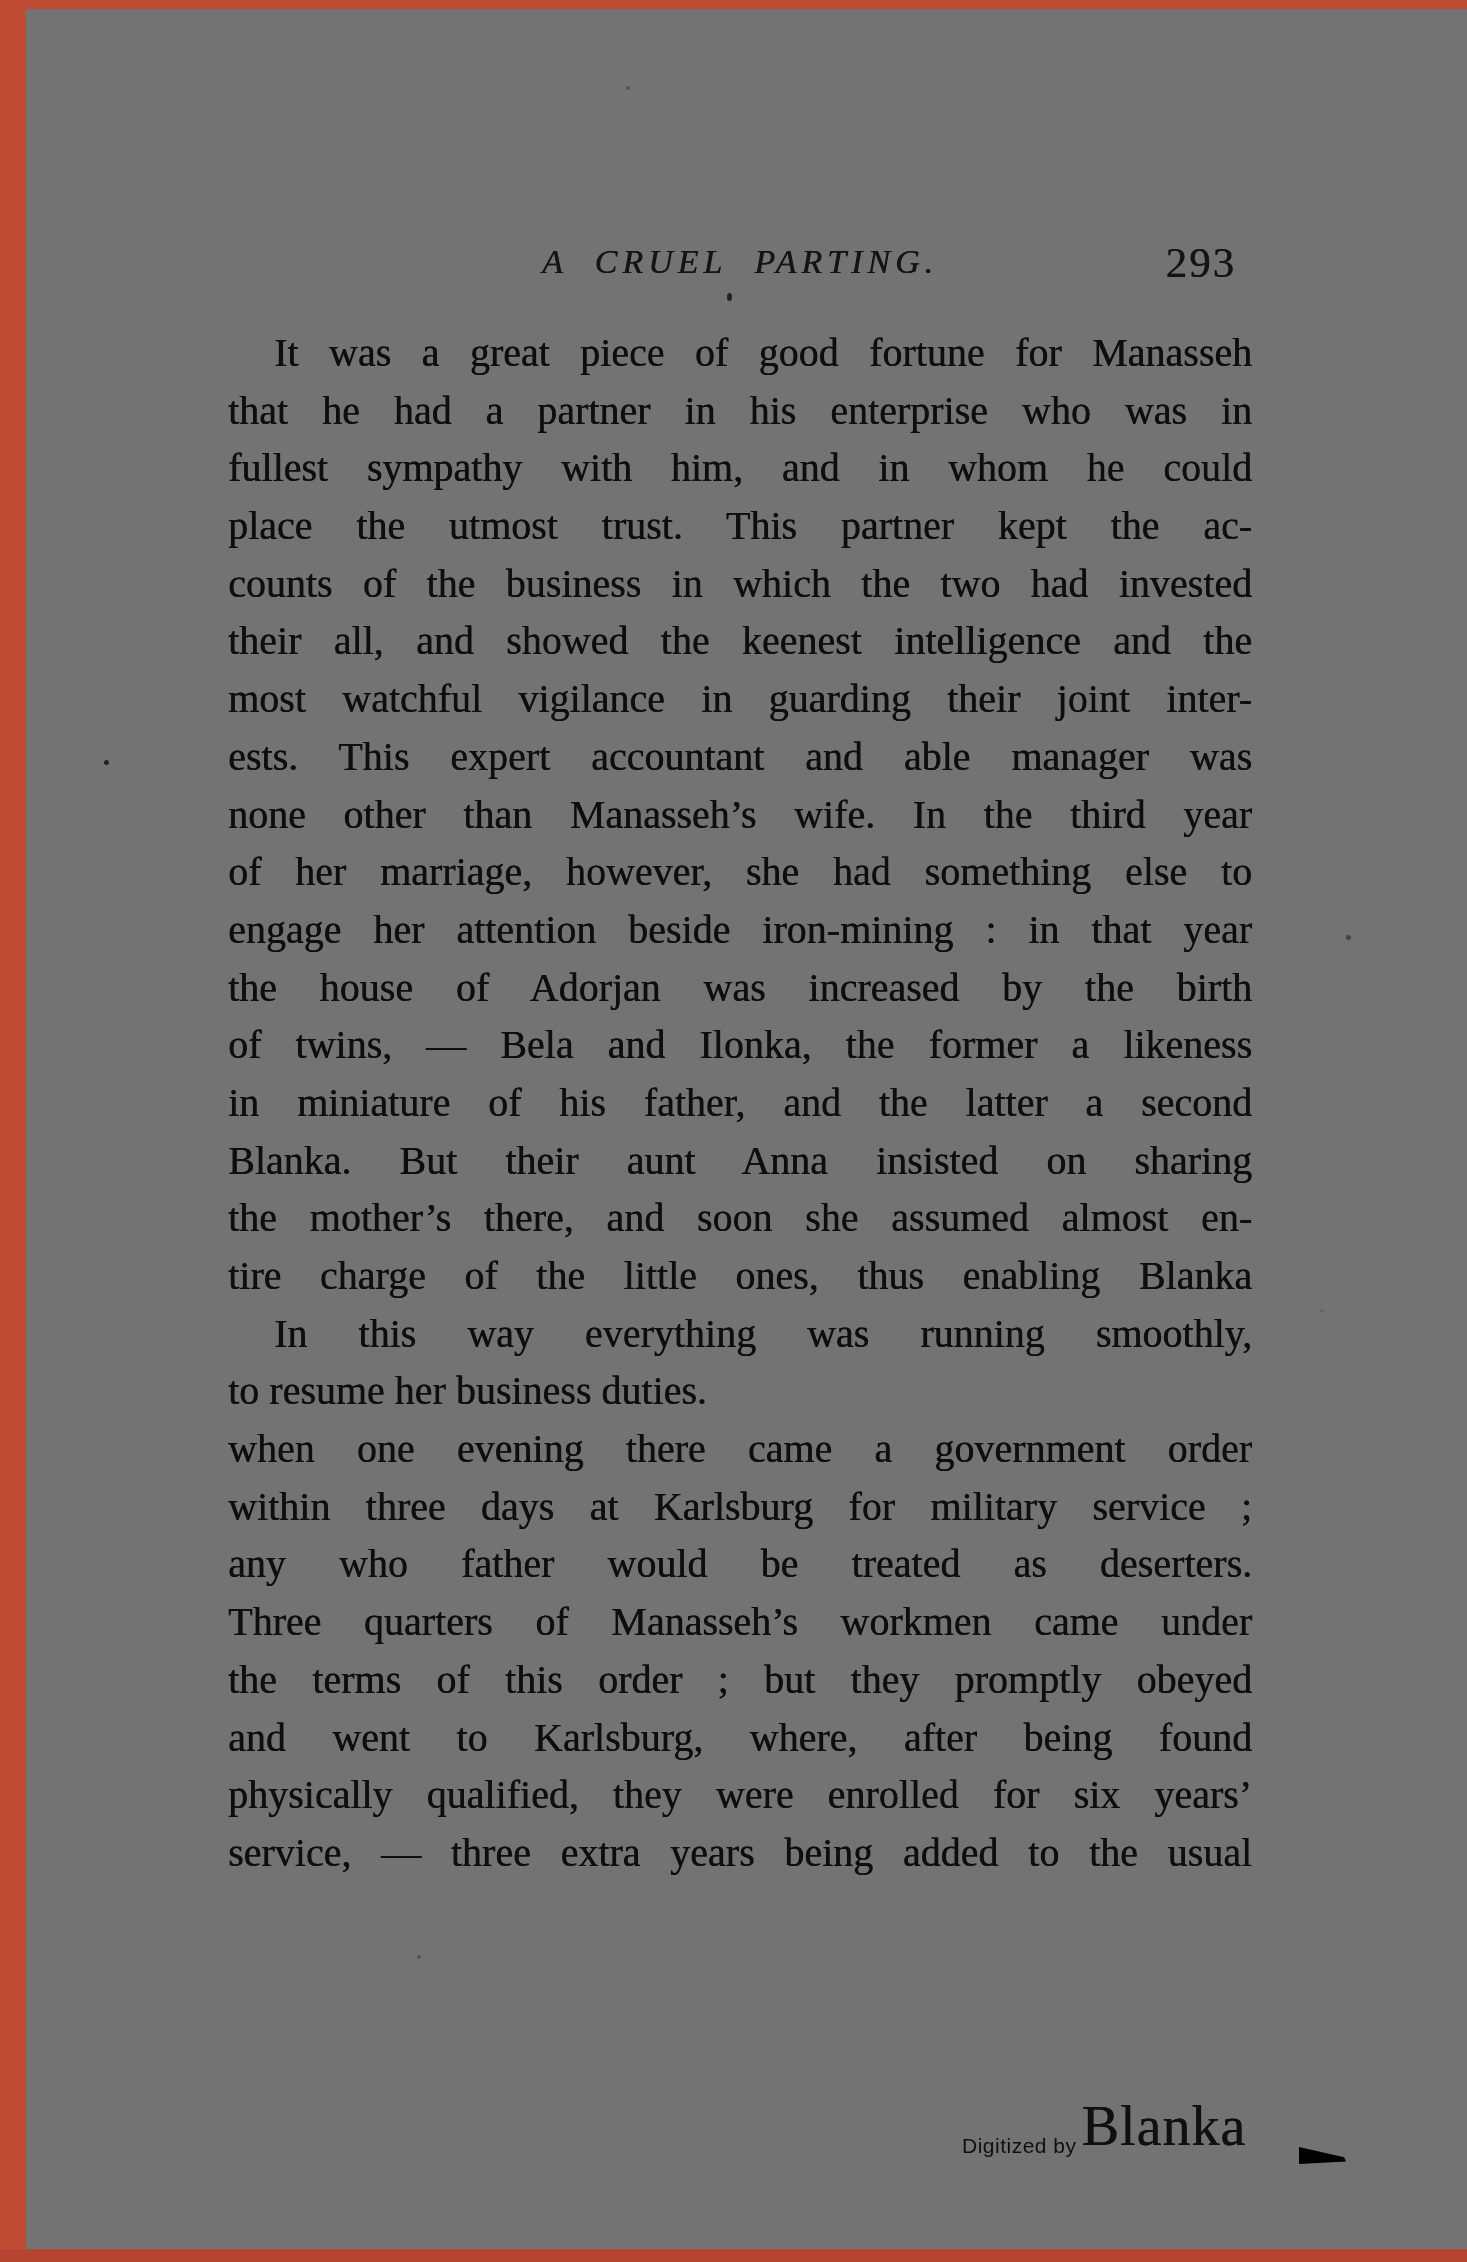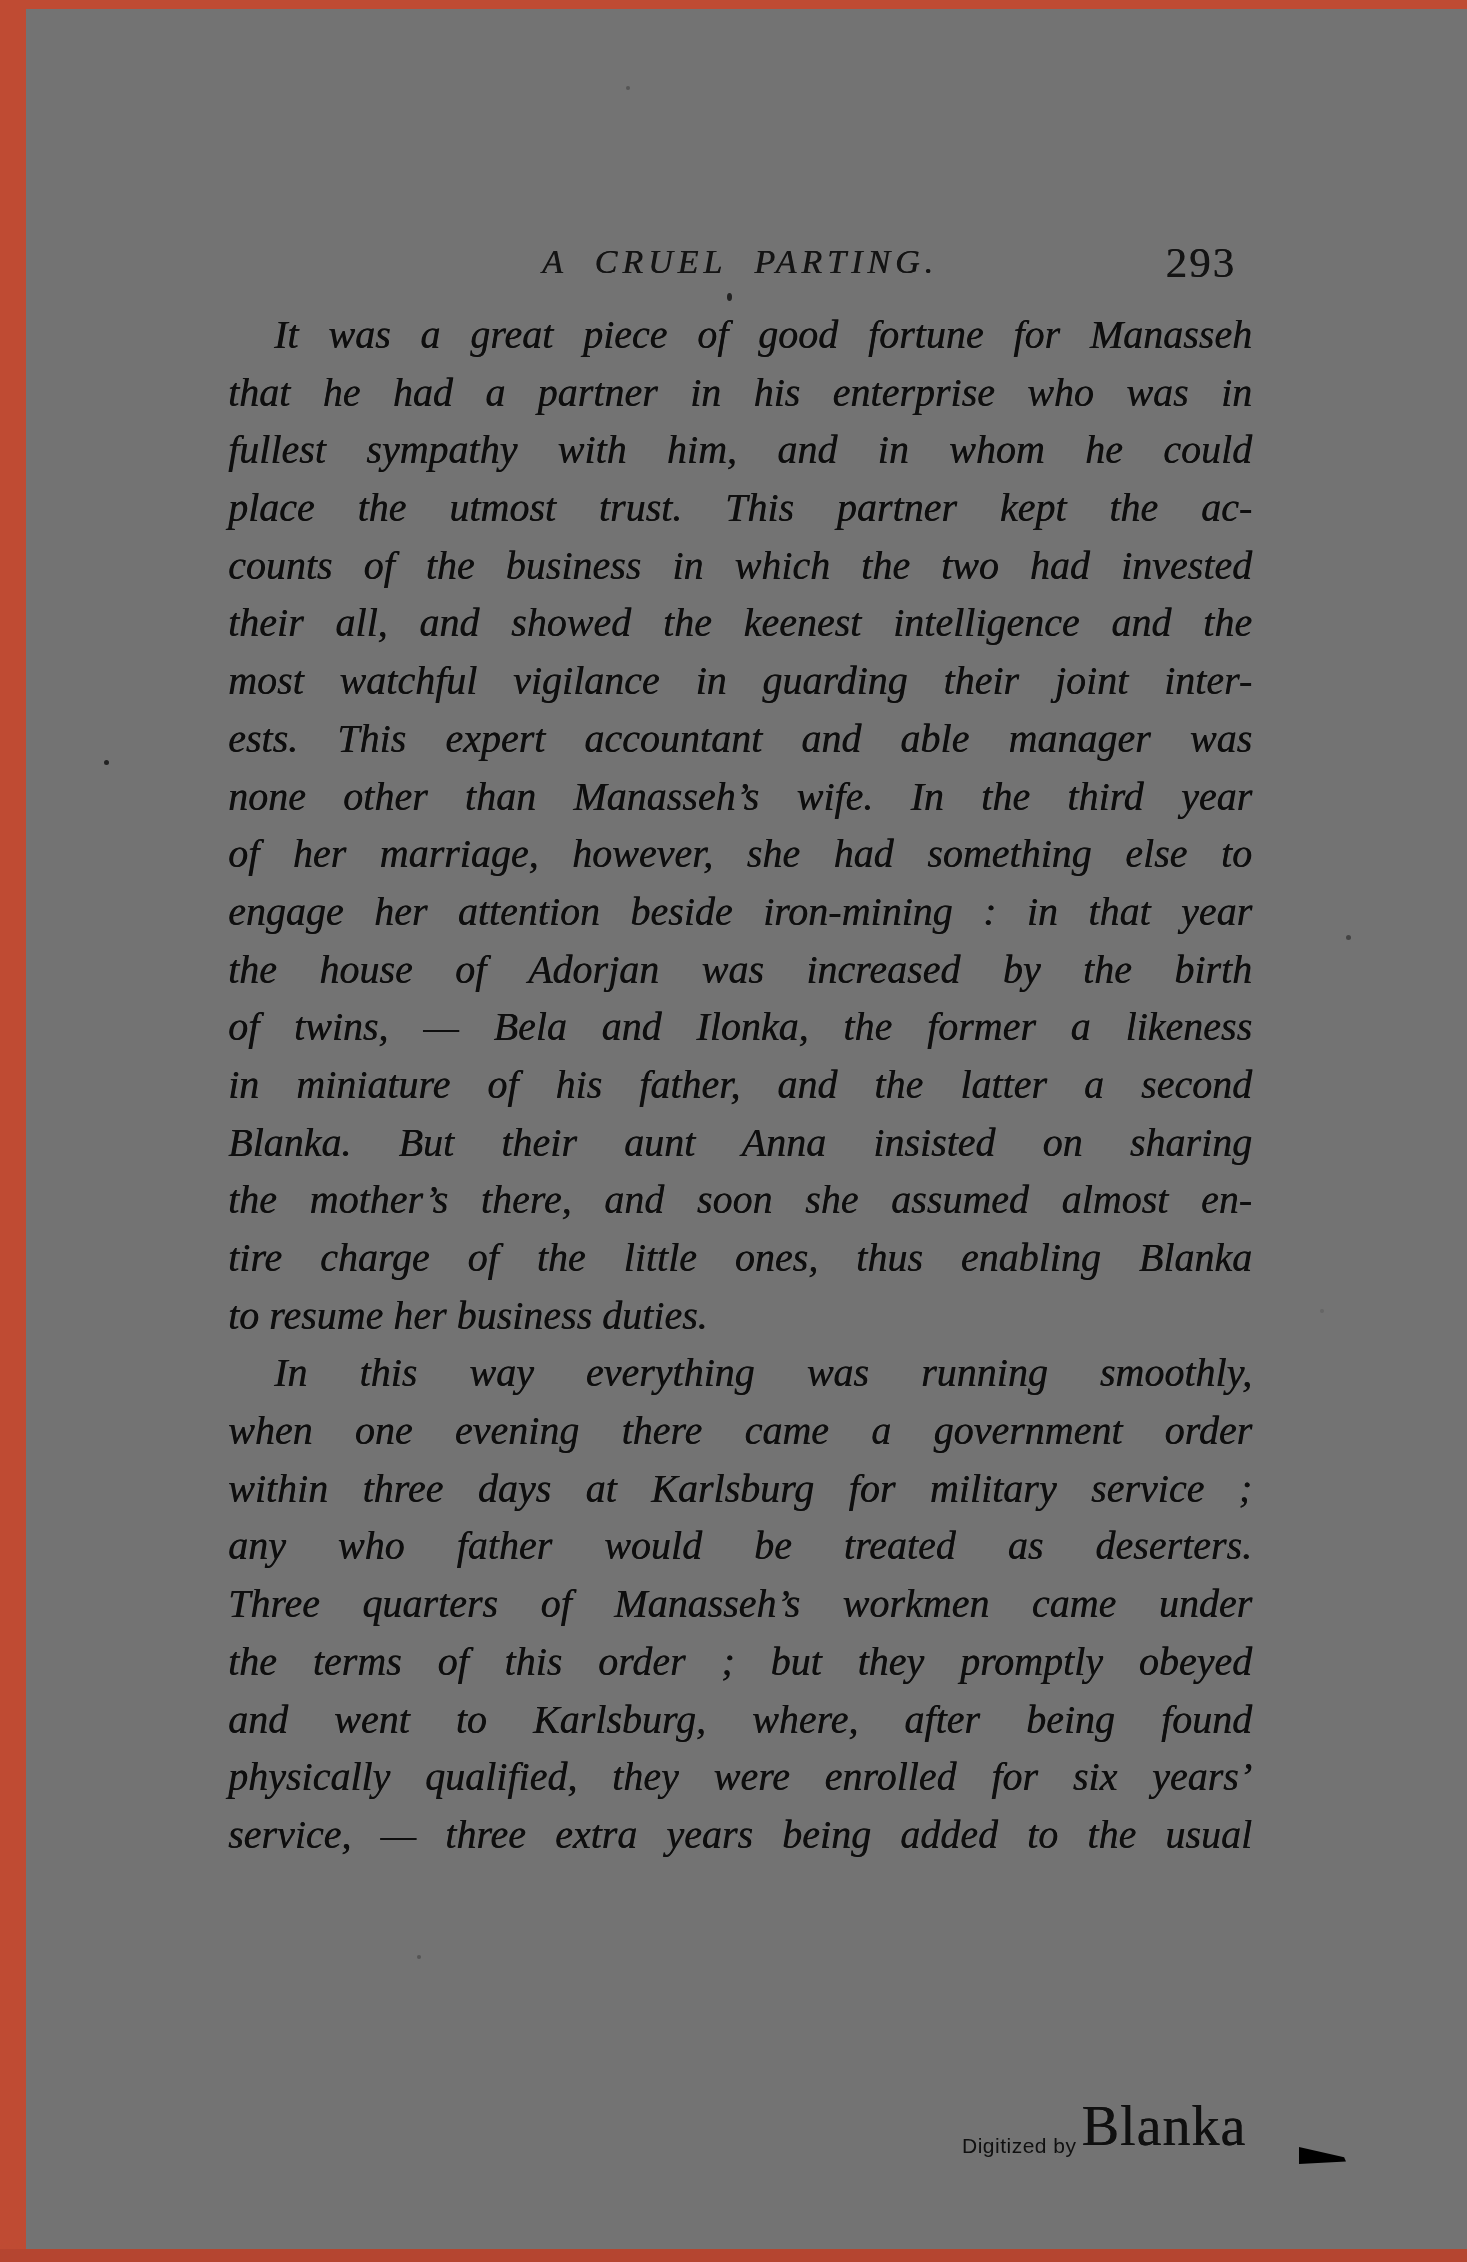--- a/index.html
+++ b/index.html
@@ -35,26 +35,25 @@
     text-align: right;
     font-size: 43px;
     letter-spacing: 2px;
     color: #141414;
     text-shadow: 0.5px 0 0 currentColor;
   }
 
   
   .body-text {
     position: absolute;
-    left: 228px; top: 306px; width: 1024px;
+    left: 228px; top: 324px; width: 1024px;
     font-size: 40px;
     line-height: 57.7px;
     color: #0e0e0e;
     text-shadow: 0.45px 0 0 currentColor;
-    font-style: italic;
   }
   .line {
     height: 57.7px;
     text-align: justify;
     text-align-last: justify;
   }
   .line.indent { text-indent: 46px; }
   .line.no-justify { text-align: left; text-align-last: left; }
 
   
@@ -120,22 +119,22 @@
       <div class="line">ests. This expert accountant and able manager was</div>
       <div class="line">none other than Manasseh’s wife. In the third year</div>
       <div class="line">of her marriage, however, she had something else to</div>
       <div class="line">engage her attention beside iron-mining : in that year</div>
       <div class="line">the house of Adorjan was increased by the birth</div>
       <div class="line">of twins, — Bela and Ilonka, the former a likeness</div>
       <div class="line">in miniature of his father, and the latter a second</div>
       <div class="line">Blanka. But their aunt Anna insisted on sharing</div>
       <div class="line">the mother’s there, and soon she assumed almost en-</div>
       <div class="line">tire charge of the little ones, thus enabling Blanka</div>
+      <div class="line indent">In this way everything was running smoothly,</div>
       <div class="line no-justify">to resume her business duties.</div>
-      <div class="line indent">In this way everything was running smoothly,</div>
       <div class="line">when one evening there came a government order</div>
       <div class="line">within three days at Karlsburg for military service ;</div>
       <div class="line">any who father would be treated as deserters.</div>
       <div class="line">Three quarters of Manasseh’s workmen came under</div>
       <div class="line">the terms of this order ; but they promptly obeyed</div>
       <div class="line">and went to Karlsburg, where, after being found</div>
       <div class="line">physically qualified, they were enrolled for six years’</div>
       <div class="line">service, — three extra years being added to the usual</div>
     </div>
 

